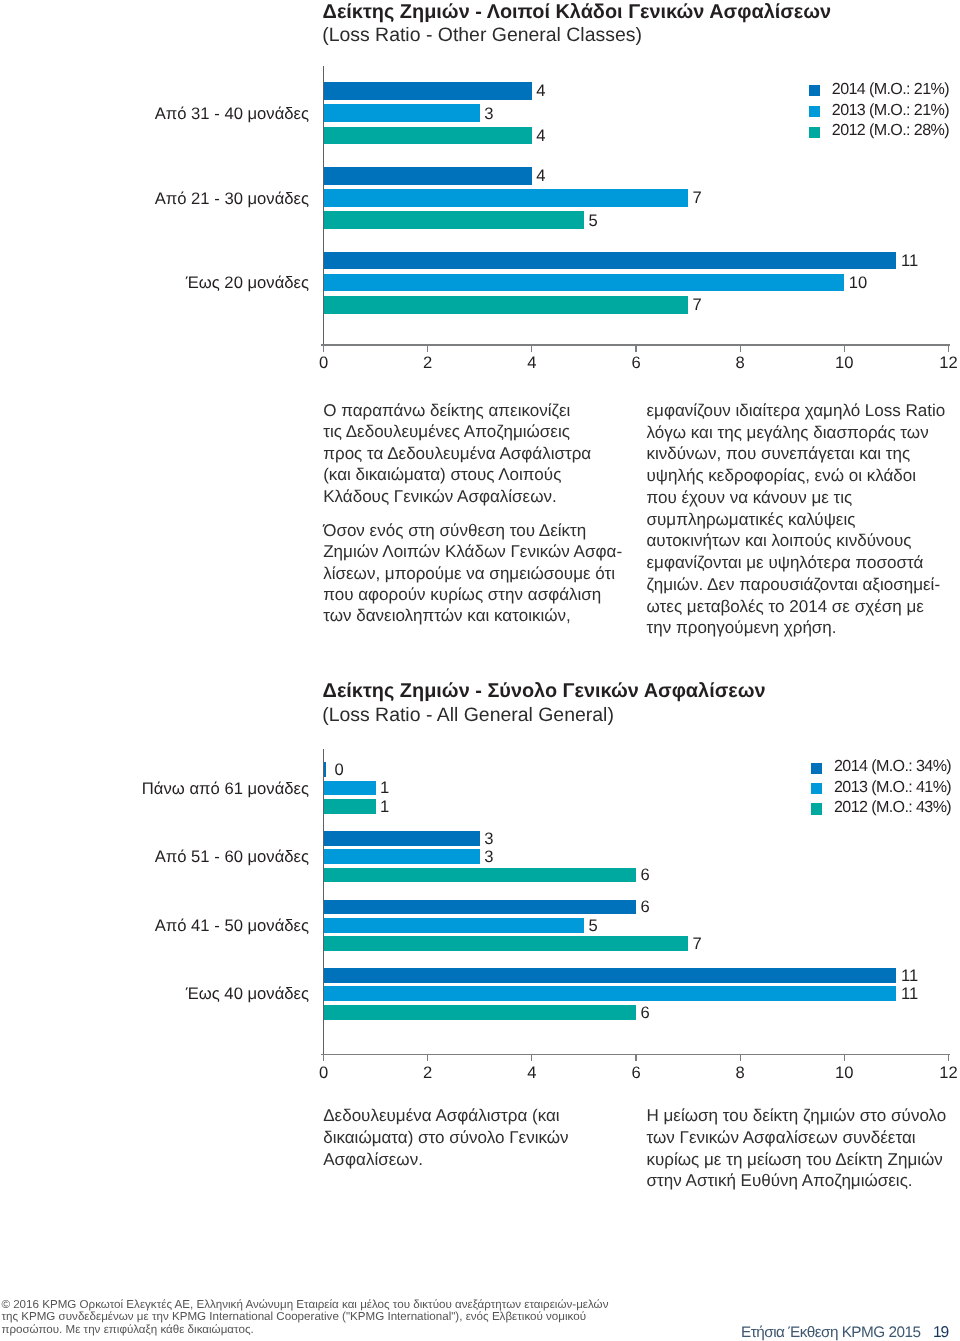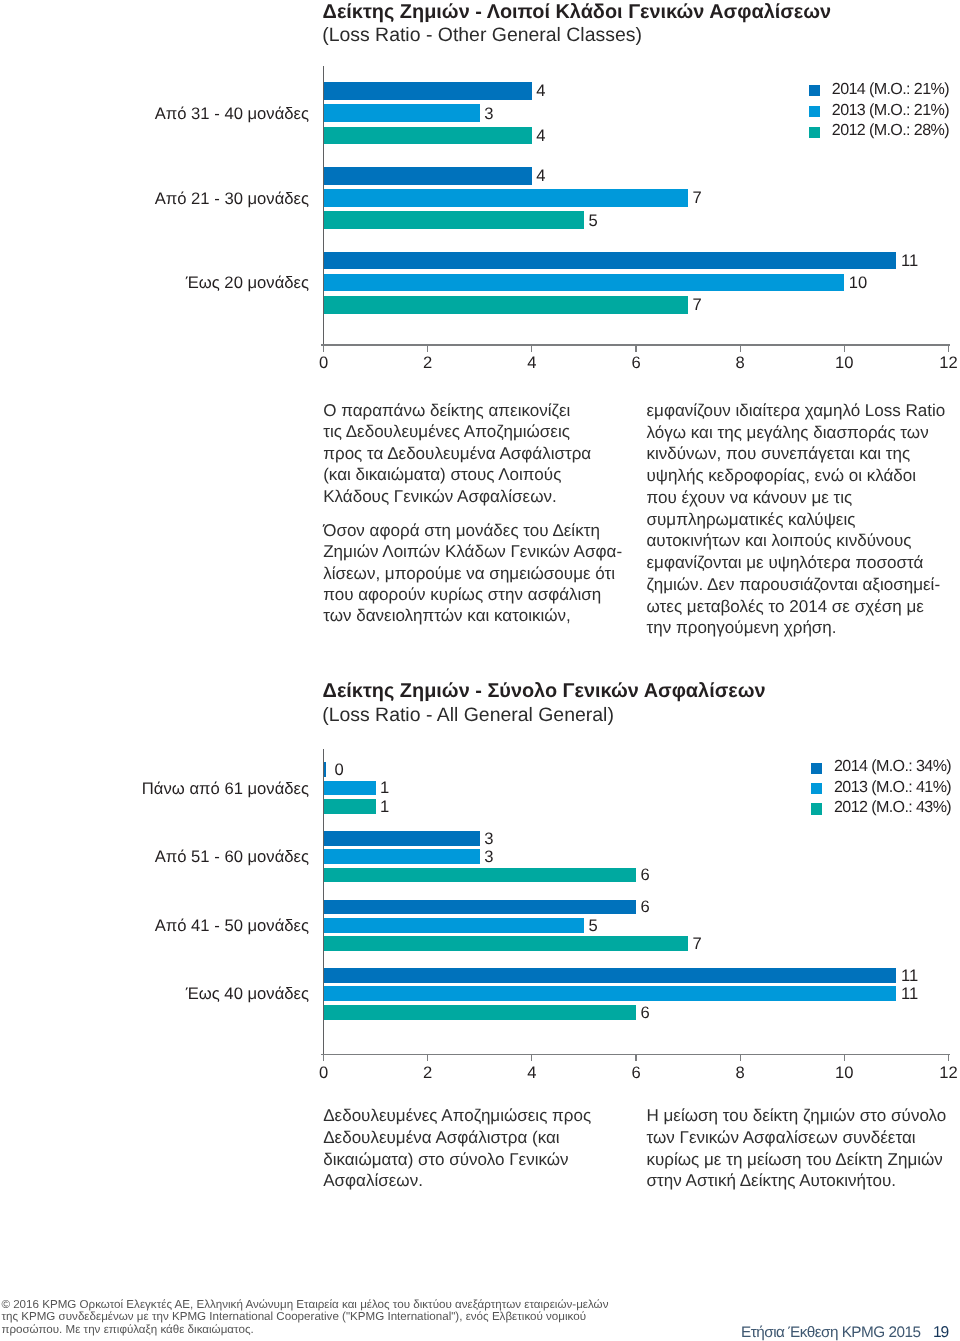--- a/index.html
+++ b/index.html
@@ -145,50 +145,49 @@
   </div>
 
   <div class="body-text abs" style="left:323.2px;top:400px">
     <div class="body-line" style="height:21.4px;line-height:21.4px">Ο παραπάνω δείκτης απεικονίζει</div>
     <div class="body-line" style="height:21.4px;line-height:21.4px">τις Δεδουλευμένες Αποζημιώσεις</div>
     <div class="body-line" style="height:21.4px;line-height:21.4px">προς τα Δεδουλευμένα Ασφάλιστρα</div>
     <div class="body-line" style="height:21.4px;line-height:21.4px">(και δικαιώματα) στους Λοιπούς</div>
     <div class="body-line" style="height:21.4px;line-height:21.4px">Κλάδους Γενικών Ασφαλίσεων.</div>
   </div>
   <div class="body-text abs" style="left:323.2px;top:519.9px">
-    <div class="body-line" style="height:21.4px;line-height:21.4px">Όσον αφορά στη μονάδες του Δείκτη</div>
+    <div class="body-line" style="height:21.4px;line-height:21.4px">Όσον ενός στη σύνθεση του Δείκτη</div>
     <div class="body-line" style="height:21.4px;line-height:21.4px">Ζημιών Λοιπών Κλάδων Γενικών Ασφα-</div>
     <div class="body-line" style="height:21.4px;line-height:21.4px">λίσεων, μπορούμε να σημειώσουμε ότι</div>
     <div class="body-line" style="height:21.4px;line-height:21.4px">που αφορούν κυρίως στην ασφάλιση</div>
     <div class="body-line" style="height:21.4px;line-height:21.4px">των δανειοληπτών και κατοικιών,</div>
   </div>
   <div class="body-text abs" style="left:646.5px;top:399.8px">
     <div class="body-line" style="height:21.76px;line-height:21.76px">εμφανίζουν ιδιαίτερα χαμηλό Loss Ratio</div>
     <div class="body-line" style="height:21.76px;line-height:21.76px">λόγω και της μεγάλης διασποράς των</div>
     <div class="body-line" style="height:21.76px;line-height:21.76px">κινδύνων, που συνεπάγεται και της</div>
     <div class="body-line" style="height:21.76px;line-height:21.76px">υψηλής κεδροφορίας, ενώ οι κλάδοι</div>
     <div class="body-line" style="height:21.76px;line-height:21.76px">που έχουν να κάνουν με τις</div>
     <div class="body-line" style="height:21.76px;line-height:21.76px">συμπληρωματικές καλύψεις</div>
     <div class="body-line" style="height:21.76px;line-height:21.76px">αυτοκινήτων και λοιπούς κινδύνους</div>
     <div class="body-line" style="height:21.76px;line-height:21.76px">εμφανίζονται με υψηλότερα ποσοστά</div>
     <div class="body-line" style="height:21.76px;line-height:21.76px">ζημιών. Δεν παρουσιάζονται αξιοσημεί-</div>
     <div class="body-line" style="height:21.76px;line-height:21.76px">ωτες μεταβολές το 2014 σε σχέση με</div>
     <div class="body-line" style="height:21.76px;line-height:21.76px">την προηγούμενη χρήση.</div>
   </div>
   <div class="body-text abs" style="left:323.2px;top:1105px">
-    <div class="body-line" style="height:21.8px;line-height:21.8px">Δεδουλευμένες Αποζημιώσεις προς</div>
     <div class="body-line" style="height:21.8px;line-height:21.8px">Δεδουλευμένα Ασφάλιστρα (και</div>
     <div class="body-line" style="height:21.8px;line-height:21.8px">δικαιώματα) στο σύνολο Γενικών</div>
     <div class="body-line" style="height:21.8px;line-height:21.8px">Ασφαλίσεων.</div>
   </div>
   <div class="body-text abs" style="left:646.5px;top:1105px">
     <div class="body-line" style="height:21.8px;line-height:21.8px">Η μείωση του δείκτη ζημιών στο σύνολο</div>
     <div class="body-line" style="height:21.8px;line-height:21.8px">των Γενικών Ασφαλίσεων συνδέεται</div>
     <div class="body-line" style="height:21.8px;line-height:21.8px">κυρίως με τη μείωση του Δείκτη Ζημιών</div>
-    <div class="body-line" style="height:21.8px;line-height:21.8px">στην Αστική Δείκτης Αυτοκινήτου.</div>
+    <div class="body-line" style="height:21.8px;line-height:21.8px">στην Αστική Ευθύνη Αποζημιώσεις.</div>
   </div>
 
   <div class="footnote abs" style="left:1.4px;top:1299px;width:700px">
     <div class="foot-line">© 2016 KPMG Ορκωτοί Ελεγκτές ΑΕ, Ελληνική Ανώνυμη Εταιρεία και μέλος του δικτύου ανεξάρτητων εταιρειών-μελών</div>
     <div class="foot-line">της KPMG συνδεδεμένων με την KPMG International Cooperative ("KPMG International"), ενός Ελβετικού νομικού</div>
     <div class="foot-line">προσώπου. Με την επιφύλαξη κάθε δικαιώματος.</div>
   </div>
   <div class="abs" style="left:600px;top:1323.8px;width:348.3px;text-align:right">
     <span class="footer-right">Ετήσια Έκθεση KPMG 2015</span>
     <span class="footer-page">19</span>

